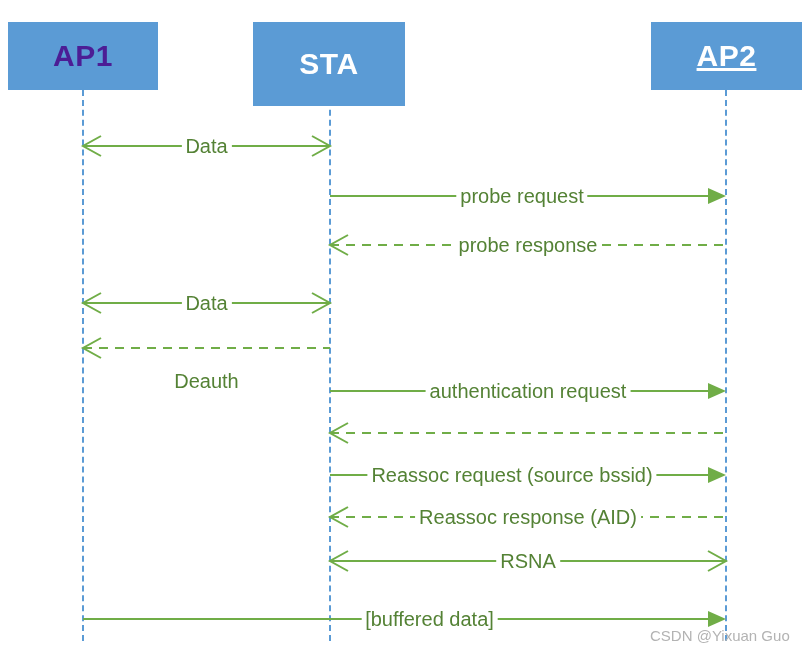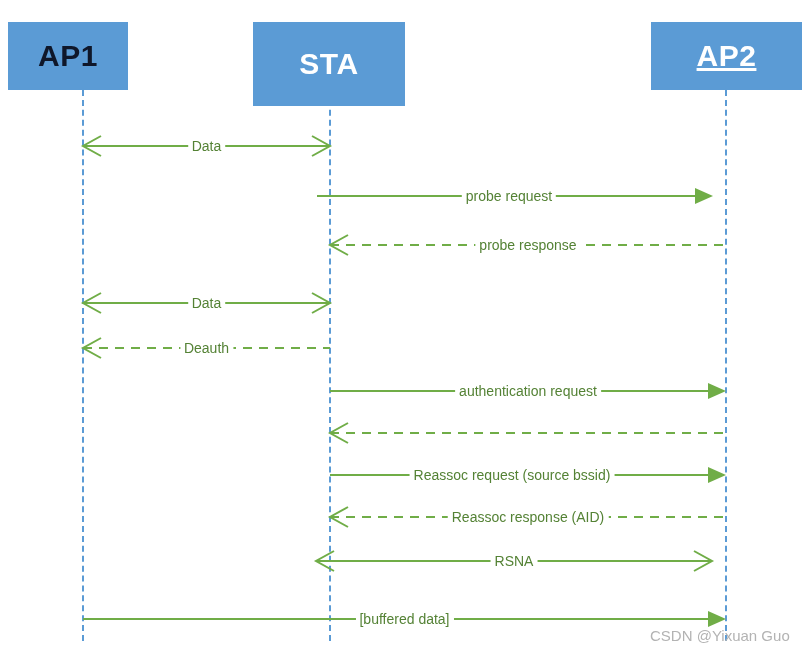--- a/index.html
+++ b/index.html
@@ -43,21 +43,21 @@
     overflow: visible;
   }
   .msg-label {
     position: absolute;
     top: 0;
     left: 50%;
     transform: translateX(-50%);
     background: #ffffff;
     padding: 0 4px;
     color: #548235;
-    font-size: 14px;
+    font-size: 20px;
     line-height: 26px;
     white-space: nowrap;
     font-family: "Liberation Sans", sans-serif;
   }
   .watermark {
     position: absolute;
     color: #b3b3b3;
     font-size: 15px;
     white-space: nowrap;
     font-family: "Liberation Sans", sans-serif;
@@ -66,40 +66,40 @@
 </head>
 <body>
 
 <div id="canvas">
   <div id="lifelines-layer">
       <div class="lifeline" style="left: 82px; top: 90px; height: 551px; border-left-color: rgb(91, 155, 213);"></div>
       <div class="lifeline" style="left: 329px; top: 90px; height: 551px; border-left-color: rgb(91, 155, 213);"></div>
       <div class="lifeline" style="left: 725px; top: 90px; height: 551px; border-left-color: rgb(91, 155, 213);"></div>
     </div>
   <div id="actors-layer">
-      <div class="actor-box" style="left: 8px; top: 22px; width: 120px; height: 68px; background: rgb(91, 155, 213); color: #0f172a;">
+      <div class="actor-box" style="left: 8px; top: 22px; width: 150px; height: 68px; background: rgb(91, 155, 213); color: #4c1d95;">
         <span>AP1</span>
       </div>
       <div class="actor-box" style="left: 253px; top: 22px; width: 152px; height: 84px; background: rgb(91, 155, 213); color: rgb(255, 255, 255);">
         <span>STA</span>
       </div>
       <div class="actor-box" style="left: 651px; top: 22px; width: 151px; height: 68px; background: rgb(91, 155, 213); color: rgb(255, 255, 255); text-decoration: underline;">
         <span>AP2</span>
       </div>
     </div>
   <div id="messages-layer">
       <div class="msg" style="left: 83px; top: 133px; width: 247px;">
         <svg width="247" height="26">
           <line x1="0" y1="13" x2="247" y2="13" stroke="#70AD47" stroke-width="2"></line>
           <path d="M 18 3 L 0 13 L 18 23" fill="none" stroke="#70AD47" stroke-width="2"></path>
           <path d="M 229 3 L 247 13 L 229 23" fill="none" stroke="#70AD47" stroke-width="2"></path>
         </svg>
         <span class="msg-label" style="color: rgb(84, 130, 53);">Data</span>
       </div>
-      <div class="msg" style="left: 317px; top: 183px; width: 384px;">
+      <div class="msg" style="left: 330px; top: 183px; width: 384px;">
         <svg width="396" height="26">
           <line x1="0" y1="13" x2="381" y2="13" stroke="#70AD47" stroke-width="2"></line>
           <polygon points="396,13 378,5 378,21" fill="#70AD47"></polygon>
         </svg>
         <span class="msg-label" style="color: rgb(84, 130, 53);">probe request</span>
       </div>
       <div class="msg" style="left: 330px; top: 232px; width: 396px;">
         <svg width="396" height="26">
           <line x1="0" y1="13" x2="396" y2="13" stroke="#70AD47" stroke-width="2" stroke-dasharray="9,7"></line>
           <path d="M 18 3 L 0 13 L 18 23" fill="none" stroke="#70AD47" stroke-width="2"></path>
@@ -112,21 +112,21 @@
           <path d="M 18 3 L 0 13 L 18 23" fill="none" stroke="#70AD47" stroke-width="2"></path>
           <path d="M 229 3 L 247 13 L 229 23" fill="none" stroke="#70AD47" stroke-width="2"></path>
         </svg>
         <span class="msg-label" style="color: rgb(84, 130, 53);">Data</span>
       </div>
       <div class="msg" style="left: 83px; top: 335px; width: 247px;">
         <svg width="247" height="26">
           <line x1="0" y1="13" x2="247" y2="13" stroke="#70AD47" stroke-width="2" stroke-dasharray="9,7"></line>
           <path d="M 18 3 L 0 13 L 18 23" fill="none" stroke="#70AD47" stroke-width="2"></path>
         </svg>
-        <span class="msg-label" style="color: rgb(84, 130, 53);">Deauth</span>
+        <span class="msg-label" style="color: rgb(84, 130, 53); margin-top: 33px;">Deauth</span>
       </div>
       <div class="msg" style="left: 330px; top: 378px; width: 396px;">
         <svg width="396" height="26">
           <line x1="0" y1="13" x2="381" y2="13" stroke="#70AD47" stroke-width="2"></line>
           <polygon points="396,13 378,5 378,21" fill="#70AD47"></polygon>
         </svg>
         <span class="msg-label" style="color: rgb(84, 130, 53);">authentication request</span>
       </div>
       <div class="msg" style="left: 330px; top: 420px; width: 396px;">
         <svg width="396" height="26">
@@ -141,30 +141,30 @@
         </svg>
         <span class="msg-label" style="color: rgb(84, 130, 53);">Reassoc request (source bssid)</span>
       </div>
       <div class="msg" style="left: 330px; top: 504px; width: 396px; text-align: right;">
         <svg width="396" height="26">
           <line x1="0" y1="13" x2="396" y2="13" stroke="#70AD47" stroke-width="2" stroke-dasharray="9,7"></line>
           <path d="M 18 3 L 0 13 L 18 23" fill="none" stroke="#70AD47" stroke-width="2"></path>
         </svg>
         <span class="msg-label" style="color: rgb(84, 130, 53);">Reassoc response (AID)</span>
       </div>
-      <div class="msg" style="left: 316px; top: 548px; width: 396px;">
+      <div class="msg" style="left: 330px; top: 548px; width: 396px;">
         <svg width="396" height="26">
           <line x1="0" y1="13" x2="396" y2="13" stroke="#70AD47" stroke-width="2"></line>
           <path d="M 18 3 L 0 13 L 18 23" fill="none" stroke="#70AD47" stroke-width="2"></path>
           <path d="M 378 3 L 396 13 L 378 23" fill="none" stroke="#70AD47" stroke-width="2"></path>
         </svg>
         <span class="msg-label" style="color: rgb(84, 130, 53);">RSNA</span>
       </div>
       <div class="msg" style="left: 83px; top: 606px; width: 643px;">
         <svg width="643" height="26">
           <line x1="0" y1="13" x2="628" y2="13" stroke="#70AD47" stroke-width="2"></line>
           <polygon points="643,13 625,5 625,21" fill="#70AD47"></polygon>
         </svg>
-        <span class="msg-label" style="color: rgb(84, 130, 53);">[buffered data]</span>
+        <span class="msg-label" style="color: rgb(84, 130, 53); margin-left: 25px;">[buffered data]</span>
       </div>
     </div>
   <div class="watermark" style="left: 650px; top: 627px; color: rgb(179, 179, 179);">CSDN @Yixuan Guo</div>
 </div>
 
 </body></html>

